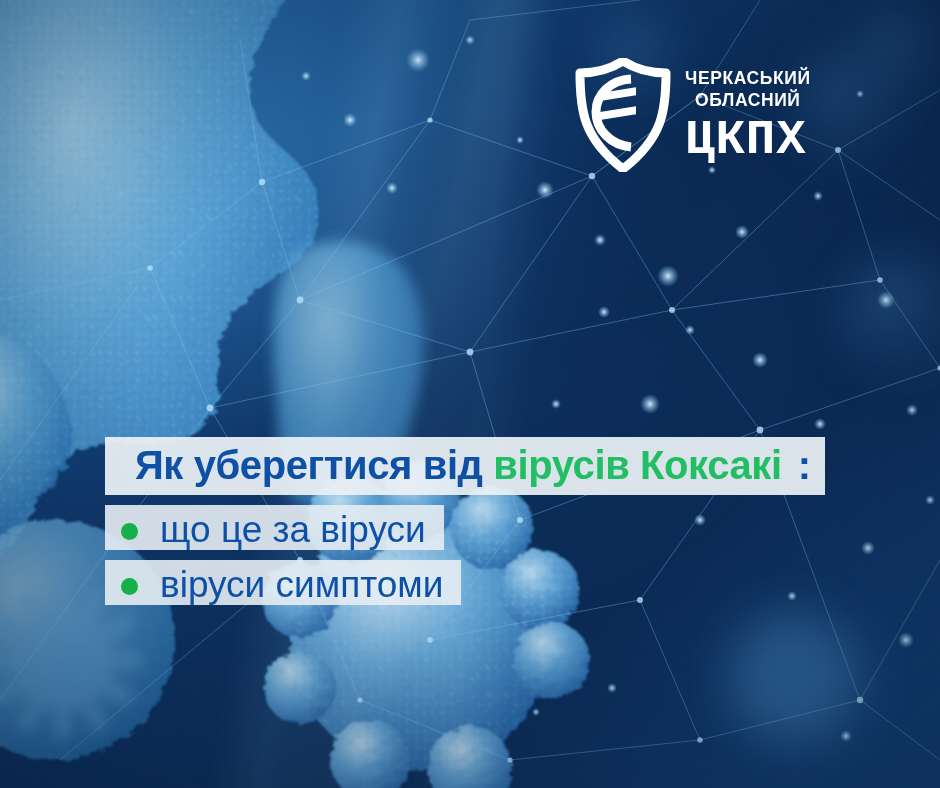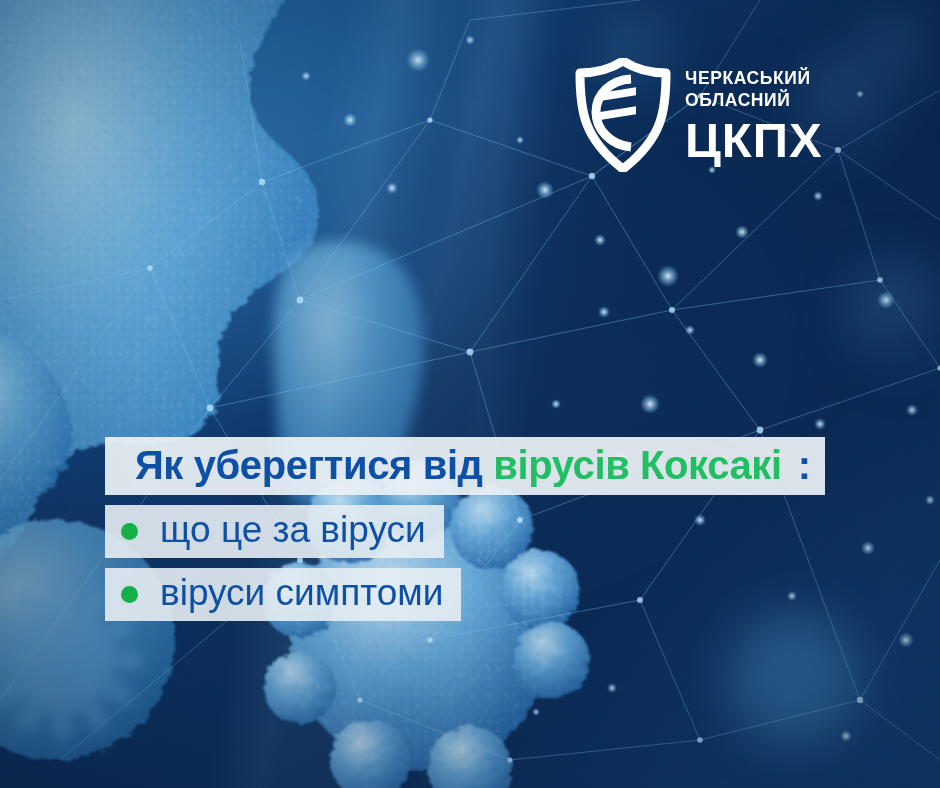--- a/index.html
+++ b/index.html
@@ -46,25 +46,25 @@
   .logo{
     position:absolute; left:575px; top:58px;
     display:flex; align-items:center; gap:14px;
   }
   .logo-shield{ width:96px; height:114px; flex:0 0 auto; }
   .logo-text{ display:flex; flex-direction:column; line-height:1; padding-top:4px;}
   .logo-line1,.logo-line2{
     color:#ffffff; font-weight:700; font-size:17.5px;
     letter-spacing:0.6px; font-family:"Liberation Sans",sans-serif;
   }
-  .logo-line2{ margin-top:5px; }
+  .logo-line2{ margin-top:5px;text-align:center; }
   .logo-abbr{
     color:#ffffff; font-weight:700; font-size:49px;
     letter-spacing:1px; margin-top:6px;
-    font-family:Liberation Sans, sans-serif;
+    font-family:Liberation Mono, monospace;
   }
 
   
   .content{ position:absolute; left:105px; top:437px; }
 
   .title-band{
     display:inline-block;
     background:rgba(236,241,245,0.93);
     padding:7px 14px 9px 14px;
     white-space:nowrap;
@@ -72,21 +72,21 @@
   .title-text{
     font-size:40px; font-weight:700; letter-spacing:-0.4px;
     font-family:"Liberation Sans",sans-serif; line-height:1.05;
   }
   .t-blue{ color:#0d50a6;margin-left:16px; }
   .t-green{ color:#21be63;margin-top:28px; }
 
   .bullet-band{
     display:inline-flex; align-items:center;
     background:rgba(230,237,243,0.90);
-    padding:6px 18px 8px 16px;
+    padding:6px 18px 0 16px;
     margin-top:10px;
     white-space:nowrap;
   }
   .dot{
     width:17px; height:17px; border-radius:50%;
     background:#16b04a; flex:0 0 auto; margin-right:22px;
     position:relative; top:1px;
   }
   .bullet-text{
     font-size:37px; color:#0d50a6; font-weight:400;

